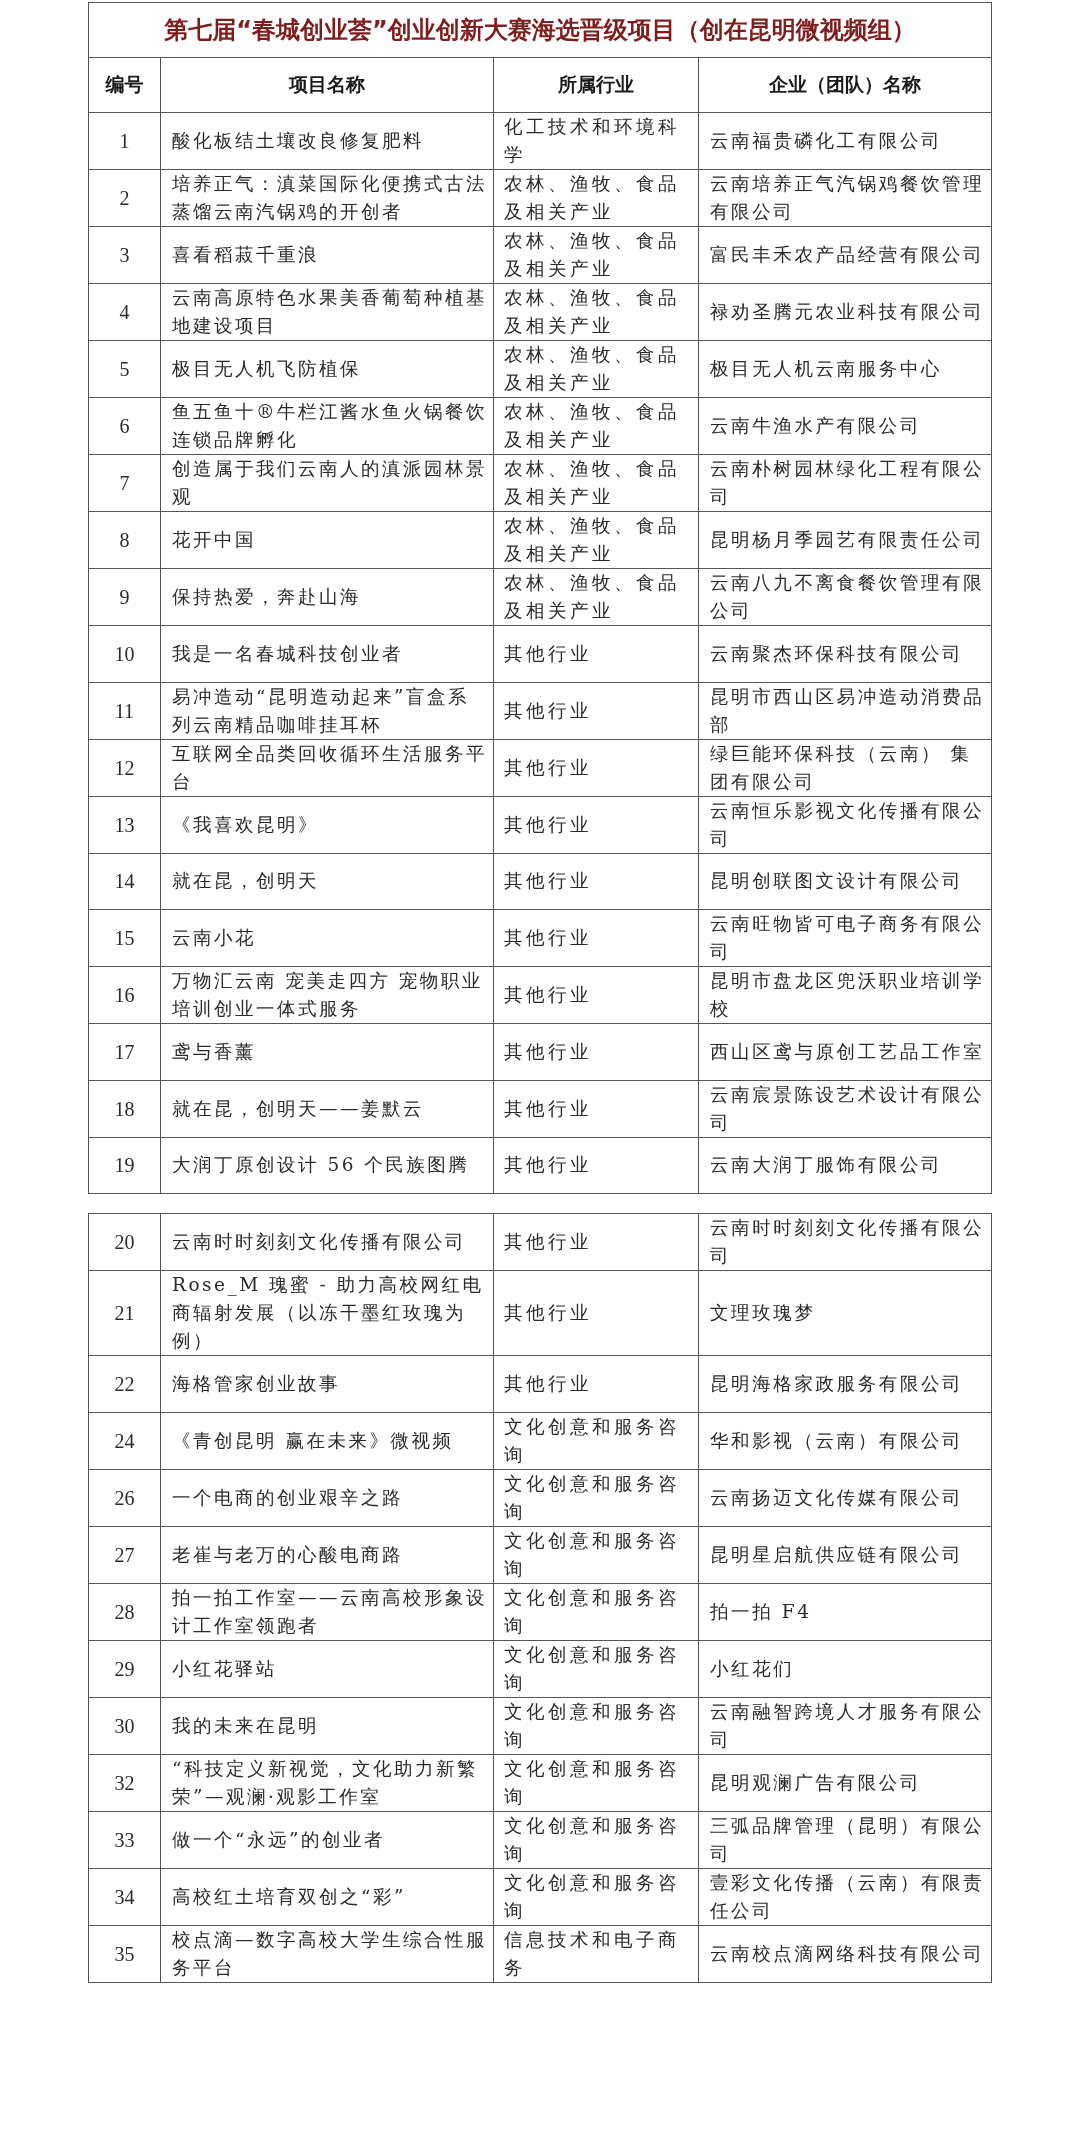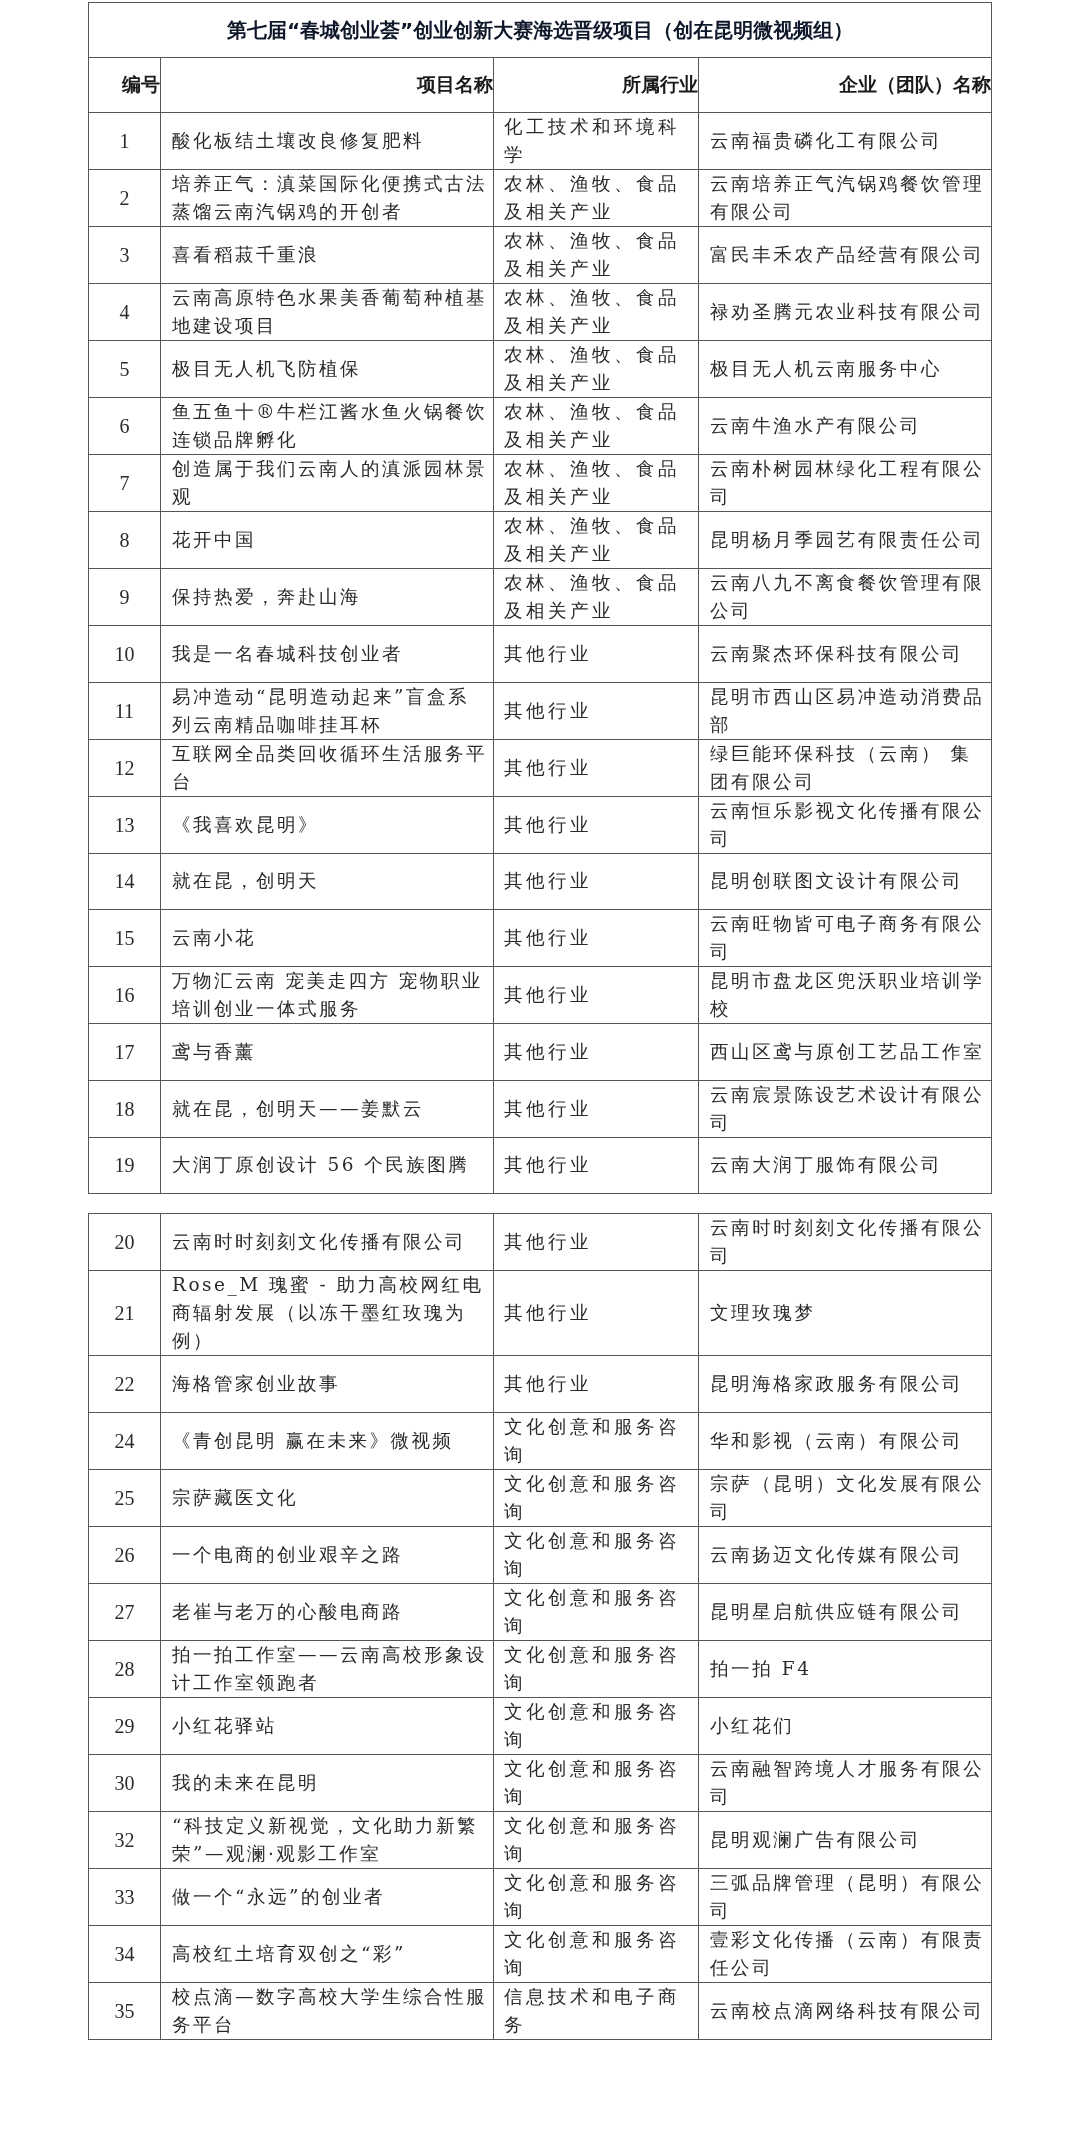--- a/index.html
+++ b/index.html
@@ -33,27 +33,27 @@
     td, th {
       border: 1.5px solid #555555;
       padding: 0;
       vertical-align: middle;
     }
     .title-cell {
       height: 54px;
       text-align: center;
       font-family: "DejaVu Sans", "Liberation Sans", sans-serif;
       font-weight: bold;
-      font-size: 20px;
+      font-size: 24px;
       letter-spacing: 0px;
-      color: #0f172a;
+      color: #7f1d1d;
     }
     .head-cell {
       height: 54px;
-      text-align: right;
+      text-align: center;
       font-family: "DejaVu Sans", "Liberation Sans", sans-serif;
       font-weight: bold;
       font-size: 19px;
       color: #1a1a1a;
     }
     .row td {
       height: 55.5px;
       font-family: "DejaVu Serif", "Liberation Serif", serif;
       font-size: 18.5px;
       line-height: 28px;
@@ -249,26 +249,20 @@
           <td class="txt ind">其他行业</td>
           <td class="txt co">昆明海格家政服务有限公司</td>
         </tr>
         <tr class="row">
           <td class="no">24</td>
           <td class="txt">《青创昆明 赢在未来》微视频</td>
           <td class="txt ind">文化创意和服务咨询</td>
           <td class="txt co">华和影视（云南）有限公司</td>
         </tr>
         <tr class="row">
-          <td class="no">25</td>
-          <td class="txt">宗萨藏医文化</td>
-          <td class="txt ind">文化创意和服务咨询</td>
-          <td class="txt co">宗萨（昆明）文化发展有限公司</td>
-        </tr>
-        <tr class="row">
           <td class="no">26</td>
           <td class="txt">一个电商的创业艰辛之路</td>
           <td class="txt ind">文化创意和服务咨询</td>
           <td class="txt co">云南扬迈文化传媒有限公司</td>
         </tr>
         <tr class="row">
           <td class="no">27</td>
           <td class="txt">老崔与老万的心酸电商路</td>
           <td class="txt ind">文化创意和服务咨询</td>
           <td class="txt co">昆明星启航供应链有限公司</td>

